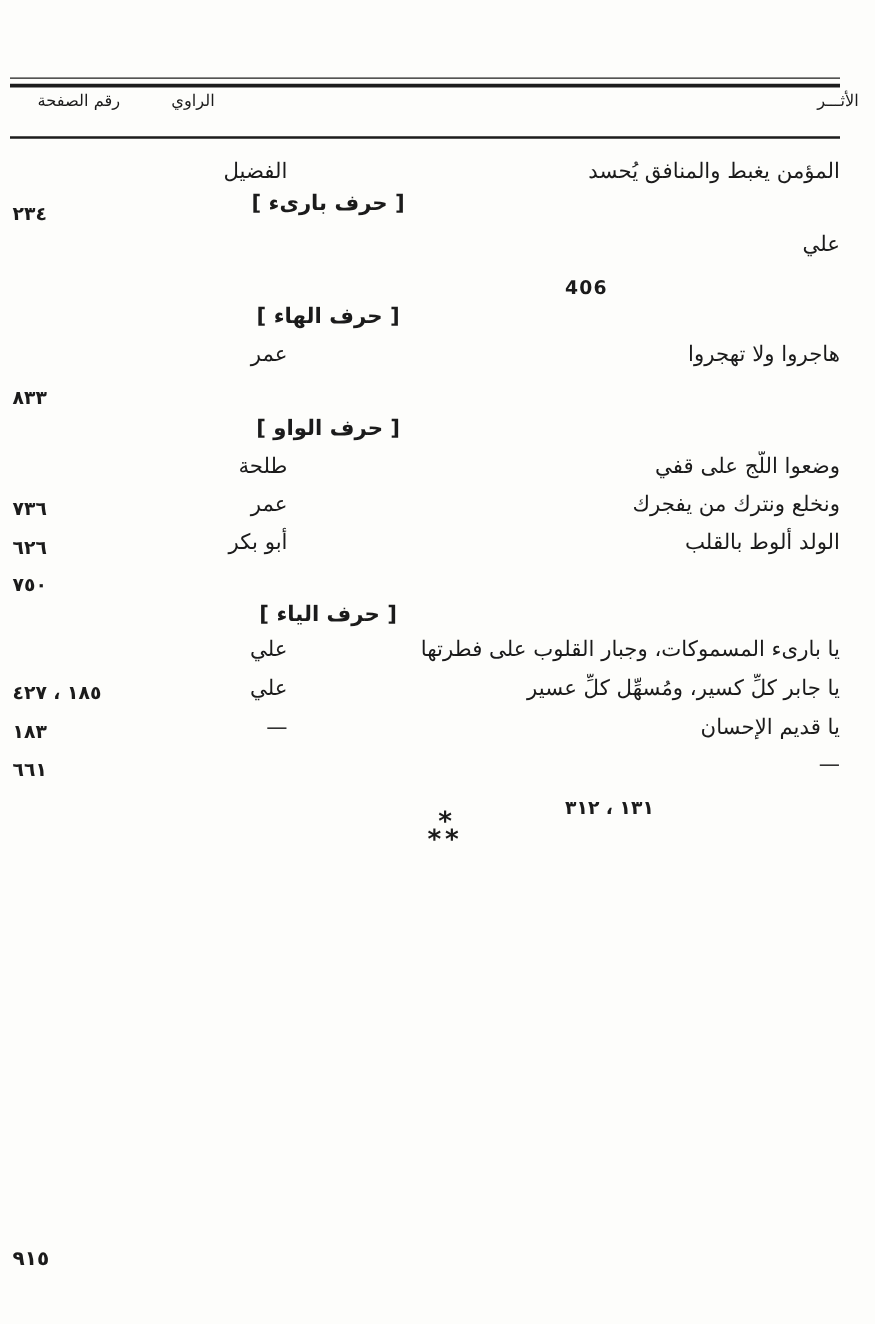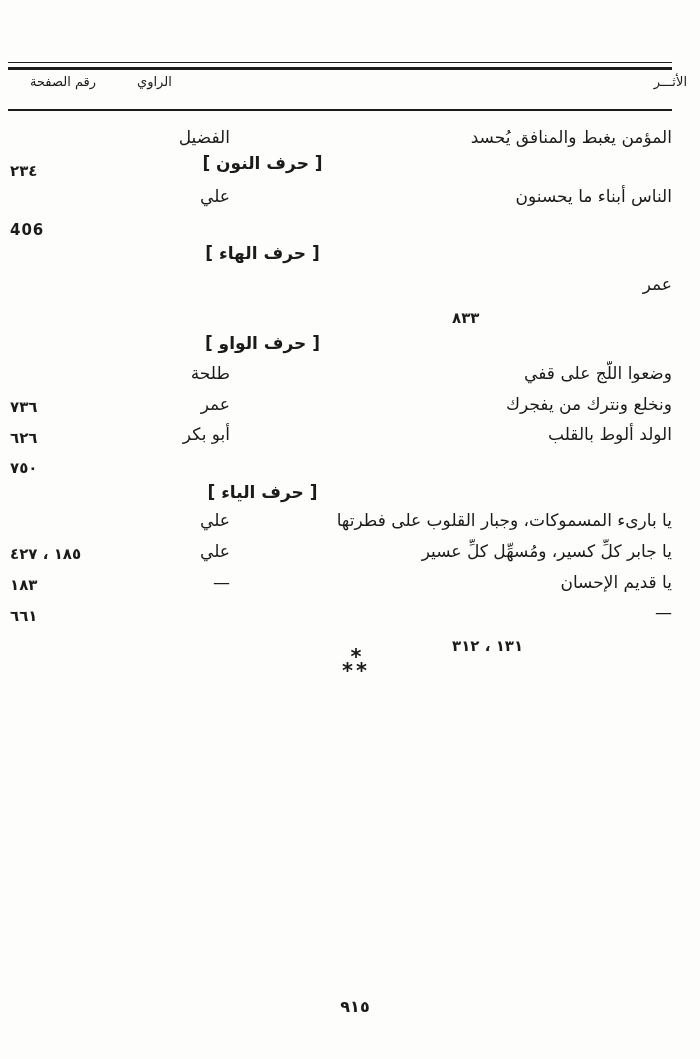--- a/index.html
+++ b/index.html
@@ -101,21 +101,21 @@
     font-weight: bold;
     line-height: 14px;
   }
   .ornament .orn-bottom { letter-spacing: 3px; }
 
   .page-number {
     position: absolute;
     top: 997px;
     left: 10px;
     right: 0;
-    text-align: center;
+    text-align: left;
     font-size: 16px;
     font-weight: bold;
     letter-spacing: 1px;
   }
 </style>
 </head>
 <body>
 
 <div class="page">
 
@@ -126,31 +126,31 @@
   <div class="hdr-label hdr-athar">الأثـــر</div>
   <div class="hdr-label hdr-rawi">الراوي</div>
   <div class="hdr-label hdr-page">رقم الصفحة</div>
 
   <div class="row r1">
     <div class="cell-text">المؤمن يغبط والمنافق يُحسد</div>
     <div class="cell-rawi">الفضيل</div>
     <div class="cell-page">٢٣٤</div>
   </div>
 
-  <div class="section s1">[ حرف النون ]</div>
+  <div class="section s1">[ حرف بارىء ]</div>
 
   <div class="row r2">
-    <div class="cell-text">الناس أبناء ما يحسنون</div>
     <div class="cell-rawi">علي</div>
     <div class="cell-page">406</div>
   </div>
 
   <div class="section s2">[ حرف الهاء ]</div>
 
   <div class="row r3">
+    <div class="cell-text">هاجروا ولا تهجروا</div>
     <div class="cell-rawi">عمر</div>
     <div class="cell-page">٨٣٣</div>
   </div>
 
   <div class="section s3">[ حرف الواو ]</div>
 
   <div class="row r4">
     <div class="cell-text">وضعوا اللَّج على قفي</div>
     <div class="cell-rawi">طلحة</div>
     <div class="cell-page">٧٣٦</div>

